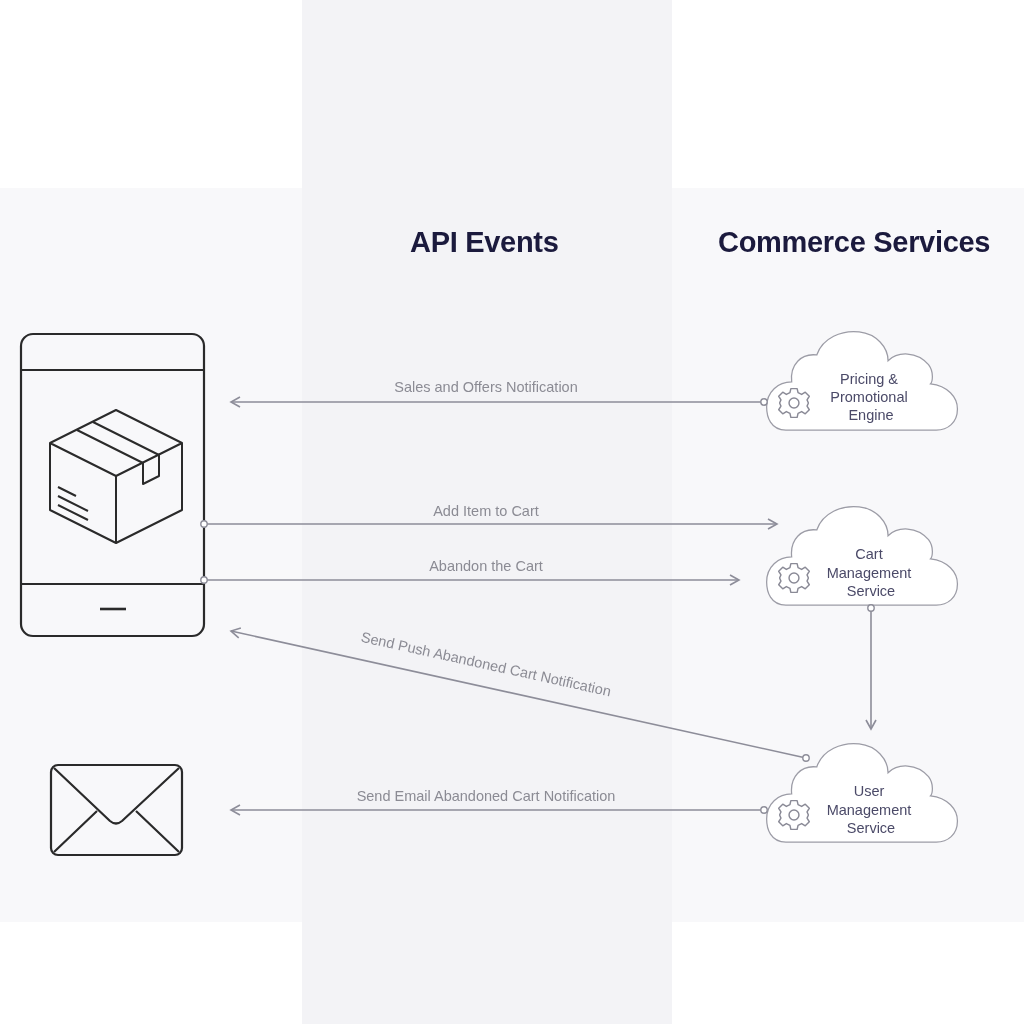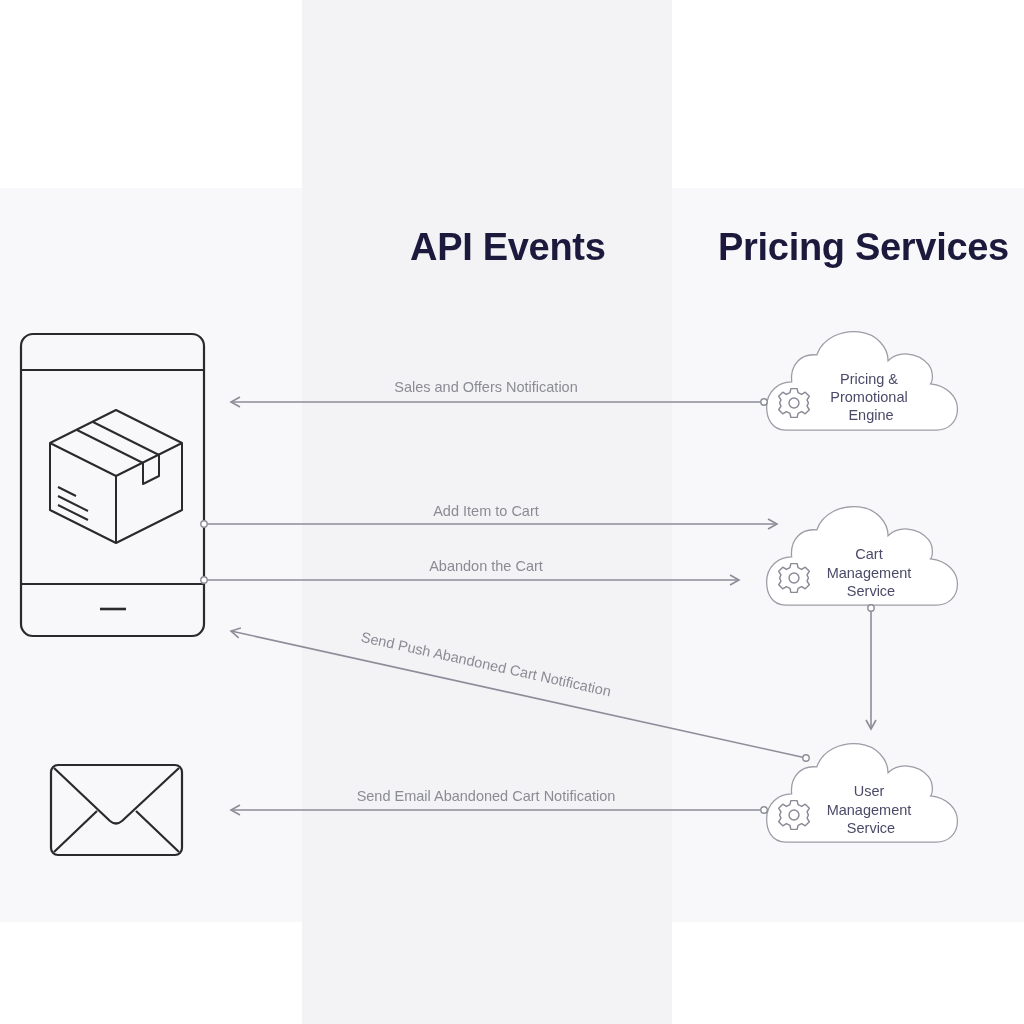--- a/index.html
+++ b/index.html
@@ -10,37 +10,37 @@
     }
     .band {
       position: absolute; left: 0; top: 188px; width: 1024px; height: 734px;
       background: #f8f8fa;
     }
     .col-mid {
       position: absolute; left: 302px; top: 0; width: 370px; height: 1024px;
       background: #f3f3f6;
     }
     .heading {
-      position: absolute; top: 226px; font-size: 38px; font-weight: 700;
+      position: absolute; top: 226px; font-size: 29px; font-weight: 700;
       color: #1b1a3d; letter-spacing: -0.3px; white-space: nowrap;
     }
     #h-api { left: 410px; }
     #h-commerce { left: 718px; }
     svg.diagram { position: absolute; left: 0; top: 0; width: 1024px; height: 1024px; }
     .lbl { font-family: "Liberation Sans", "DejaVu Sans", sans-serif; font-size: 14.5px; fill: #8b8b94; }
     .svc { font-family: "Liberation Sans", "DejaVu Sans", sans-serif; font-size: 14.5px; fill: #4b4a68; }
   </style>
 </head>
 <body>
 
 <div class="band"></div>
 <div class="col-mid"></div>
 
 <div class="heading" id="h-api">API Events</div>
-<div class="heading" id="h-commerce">Pricing Services</div>
+<div class="heading" id="h-commerce">Commerce Services</div>
 
 <svg class="diagram" viewBox="0 0 1024 1024" xmlns="http://www.w3.org/2000/svg">
   <defs>
     <symbol id="gear" viewBox="-20 -20 40 40">
       <path d="M-3.5,-16 L3.5,-16 L4.5,-11.5 L8.5,-9.5 L12.5,-12 L17,-7.5 L14.5,-3.5 L16,0 L14.5,3.5 L17,7.5 L12.5,12 L8.5,9.5 L4.5,11.5 L3.5,16 L-3.5,16 L-4.5,11.5 L-8.5,9.5 L-12.5,12 L-17,7.5 L-14.5,3.5 L-16,0 L-14.5,-3.5 L-17,-7.5 L-12.5,-12 L-8.5,-9.5 L-4.5,-11.5 Z" fill="none" stroke="#8a8a96" stroke-width="1.6" stroke-linejoin="round"></path>
       <circle cx="0" cy="0" r="5.5" fill="none" stroke="#8a8a96" stroke-width="1.6"></circle>
     </symbol>
     <symbol id="cloud" viewBox="0 0 200 110" overflow="visible">
       <path d="M20,106 C4,106 0,92 0,82 C0,66 12,56 26,56 C24,38 36,26 52,28 C58,10 78,2 96,4 C114,6 126,20 126,34 C136,24 156,24 168,38 C174,46 172,56 170,58 C188,60 198,72 198,84 C198,98 188,106 176,106 Z" fill="#ffffff" stroke="#9c9ca6" stroke-width="1.3"></path>
     </symbol>

